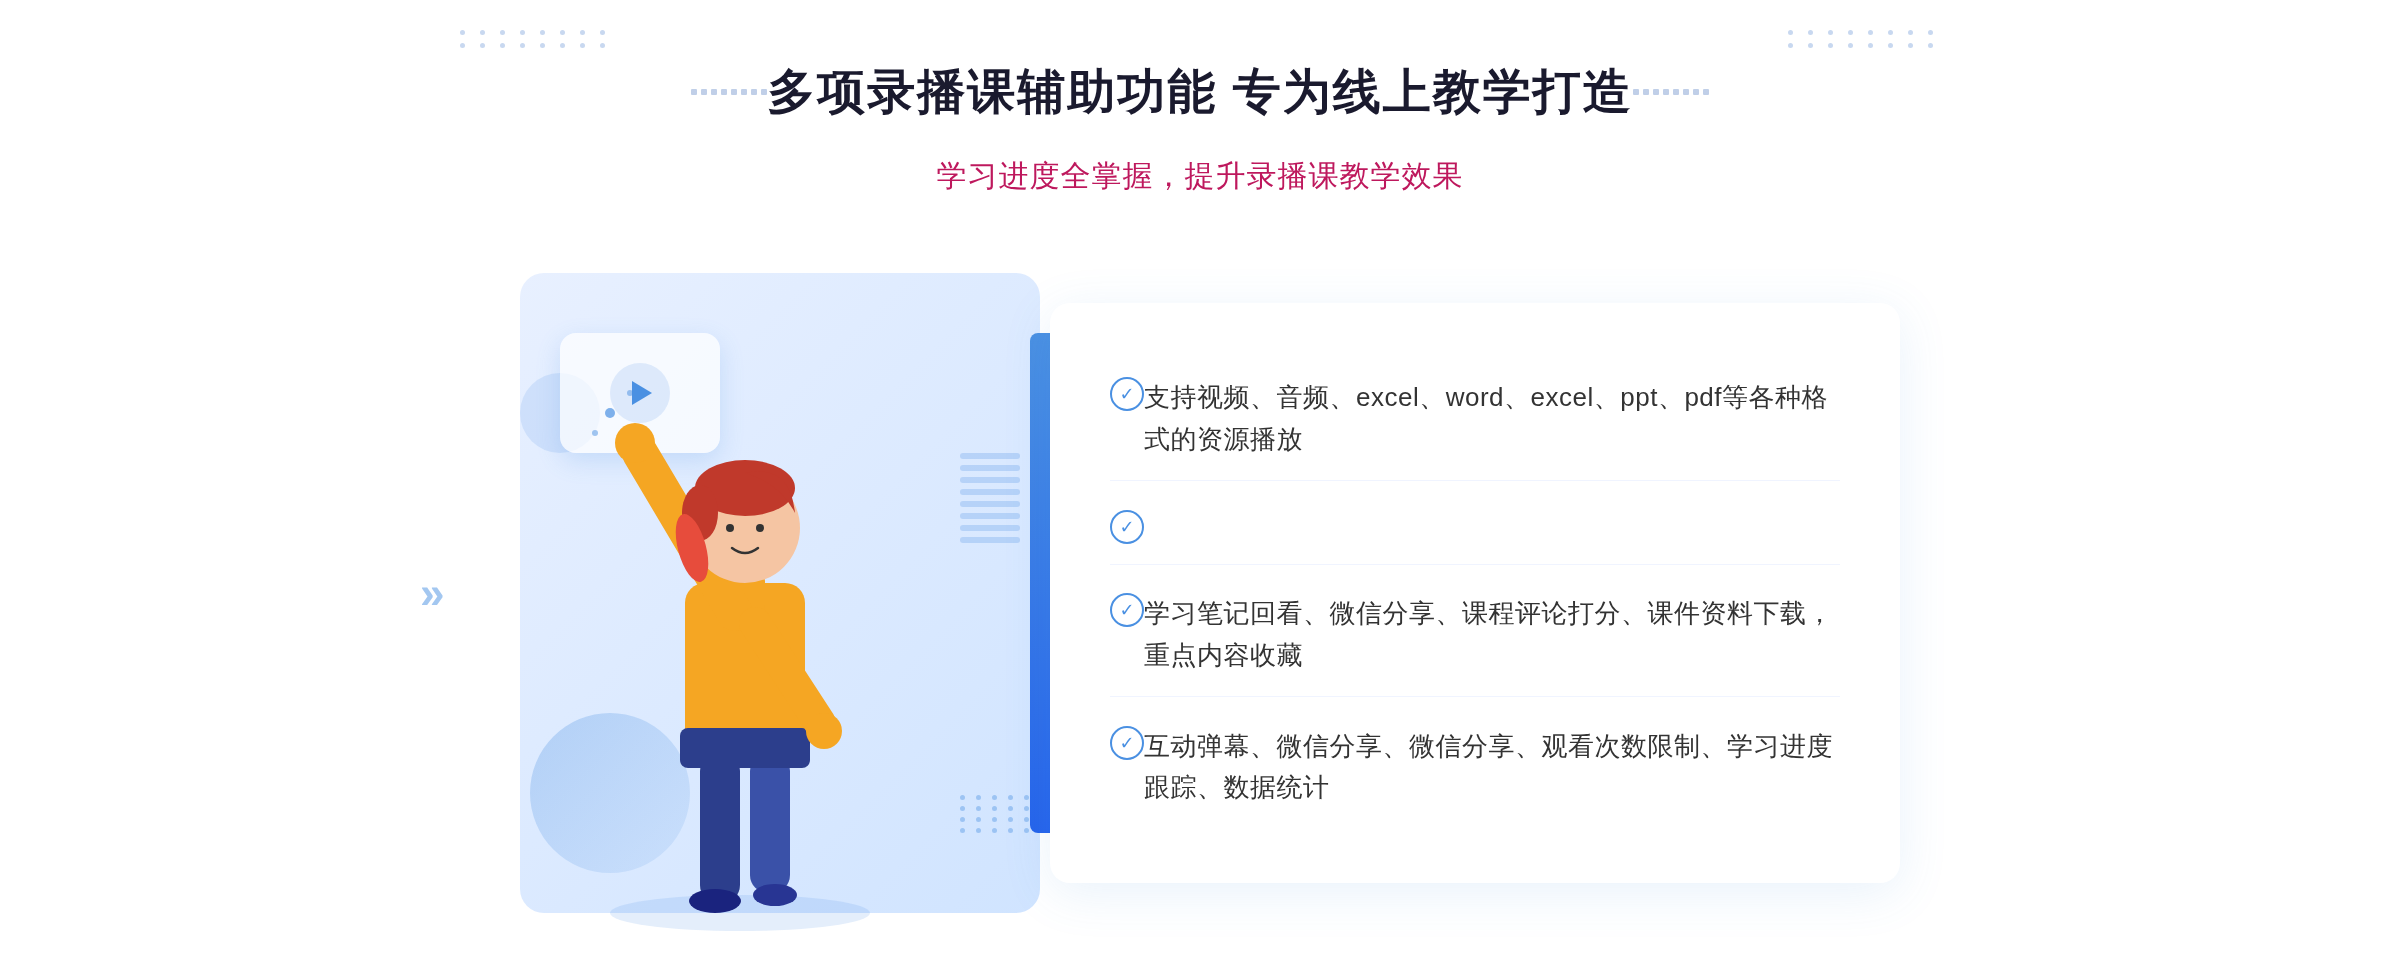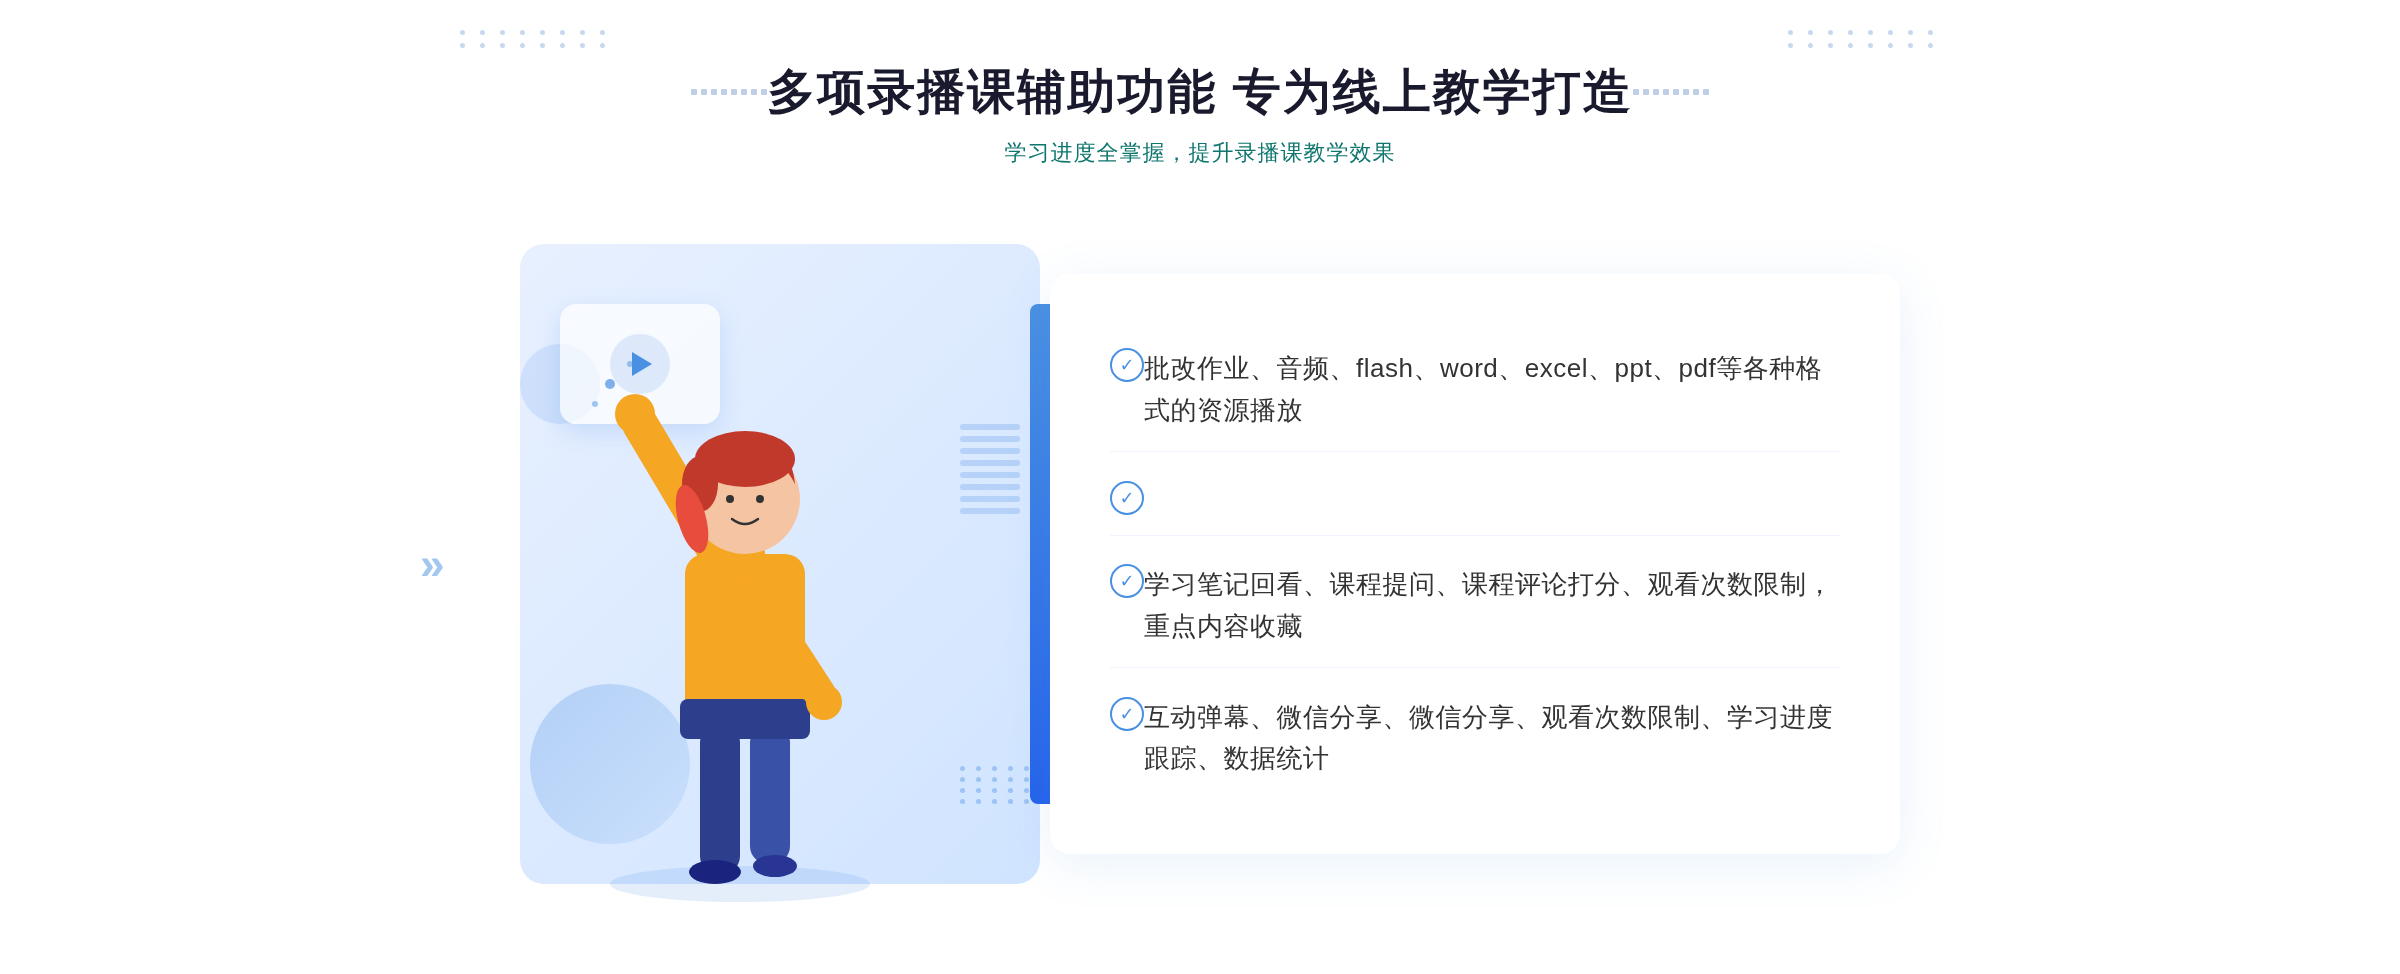--- a/index.html
+++ b/index.html
@@ -77,23 +77,23 @@
 
     .title-decoration span {
       display: inline-block;
       width: 6px;
       height: 6px;
       background: #c0cfe8;
       border-radius: 1px;
     }
 
     .subtitle {
-      font-size: 22px;
-      color: #0f766e;
-      margin-top: 14px;
+      font-size: 30px;
+      color: #be185d;
+      margin-top: 32px;
       letter-spacing: 1px;
     }
 
     
     .content-area {
       display: flex;
       align-items: center;
       justify-content: center;
       width: 1400px;
       margin-top: 40px;
@@ -461,34 +461,34 @@
       </div>
 
     </div>
 
     <div class="content-panel">
 
       <div class="feature-item">
         <div class="check-circle">
           <span class="check-mark">✓</span>
         </div>
-        <span class="feature-text">批改作业、音频、flash、word、excel、ppt、pdf等各种格式的资源播放</span>
+        <span class="feature-text">支持视频、音频、excel、word、excel、ppt、pdf等各种格式的资源播放</span>
       </div>
 
       <div class="feature-item">
         <div class="check-circle">
           <span class="check-mark">✓</span>
         </div>
       </div>
 
       <div class="feature-item">
         <div class="check-circle">
           <span class="check-mark">✓</span>
         </div>
-        <span class="feature-text">学习笔记回看、课程提问、课程评论打分、观看次数限制，重点内容收藏</span>
+        <span class="feature-text">学习笔记回看、微信分享、课程评论打分、课件资料下载，重点内容收藏</span>
       </div>
 
       <div class="feature-item">
         <div class="check-circle">
           <span class="check-mark">✓</span>
         </div>
         <span class="feature-text">互动弹幕、微信分享、微信分享、观看次数限制、学习进度跟踪、数据统计</span>
       </div>
 
     </div>

